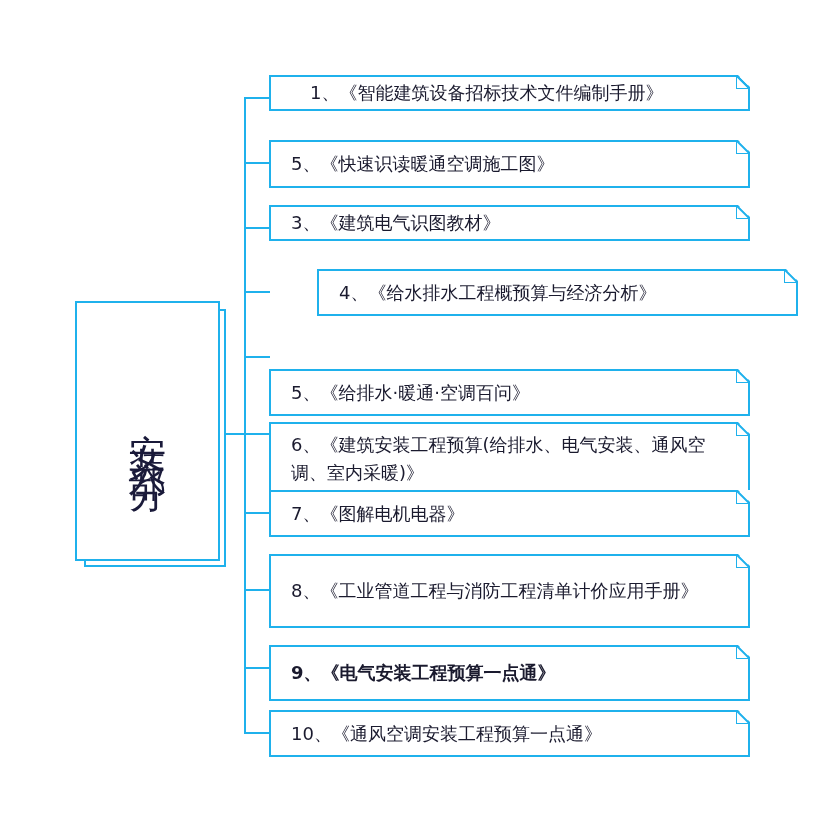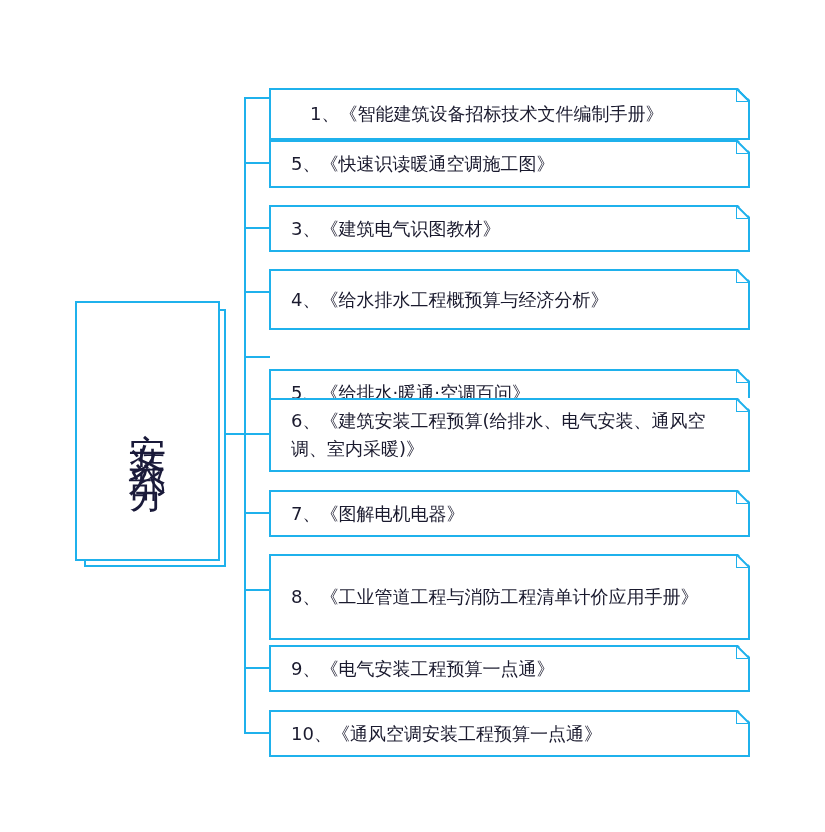--- a/index.html
+++ b/index.html
@@ -34,87 +34,87 @@
 <div class="line" style="left:244px; top:162px; width:26px; height:2px;"></div>
 <div class="line" style="left:244px; top:227px; width:26px; height:2px;"></div>
 <div class="line" style="left:244px; top:291px; width:26px; height:2px;"></div>
 <div class="line" style="left:244px; top:356px; width:26px; height:2px;"></div>
 <div class="line" style="left:244px; top:433px; width:26px; height:2px;"></div>
 <div class="line" style="left:244px; top:512px; width:26px; height:2px;"></div>
 <div class="line" style="left:244px; top:589px; width:26px; height:2px;"></div>
 <div class="line" style="left:244px; top:667px; width:26px; height:2px;"></div>
 <div class="line" style="left:244px; top:732px; width:26px; height:2px;"></div>
 
-<div class="item" style="top:88px; height:52px;padding-left:39px;">
+<div class="item" style="top:75px; height:36px;padding-left:39px;">
   <svg class="fold" viewBox="0 0 14 14">
       <polygon points="0,0 14,14 0,14" fill="#ffffff"></polygon>
       <polygon points="0,0 0,14 14,14" fill="none" stroke="#1fb1ec" stroke-width="2"></polygon>
       <rect x="0" y="0" width="14" height="0" fill="none"></rect>
       <line x1="0" y1="0" x2="14" y2="14" stroke="#1fb1ec" stroke-width="2"></line>
       <polygon points="1,-1 15,-1 15,13" fill="#ffffff"></polygon>
     </svg>
   <span class="item-text">1、《智能建筑设备招标技术文件编制手册》</span>
 </div>
 <div class="item" style="top:140px; height:48px;">
   <svg class="fold" viewBox="0 0 14 14">
       <line x1="0" y1="0" x2="14" y2="14" stroke="#1fb1ec" stroke-width="2"></line>
       <polyline points="0,0 0,14 14,14" fill="none" stroke="#1fb1ec" stroke-width="2"></polyline>
       <polygon points="1,-1 15,-1 15,13" fill="#ffffff"></polygon>
     </svg>
   <span class="item-text">5、《快速识读暖通空调施工图》</span>
 </div>
-<div class="item" style="top:205px; height:47px;text-align:center;">
+<div class="item" style="top:205px; height:36px;text-align:center;">
   <svg class="fold" viewBox="0 0 14 14">
       <line x1="0" y1="0" x2="14" y2="14" stroke="#1fb1ec" stroke-width="2"></line>
       <polyline points="0,0 0,14 14,14" fill="none" stroke="#1fb1ec" stroke-width="2"></polyline>
       <polygon points="1,-1 15,-1 15,13" fill="#ffffff"></polygon>
     </svg>
   <span class="item-text">3、《建筑电气识图教材》</span>
 </div>
-<div class="item" style="top:269px; height:61px;">
+<div class="item" style="top:269px; height:47px;margin-left:48px;">
   <svg class="fold" viewBox="0 0 14 14">
       <line x1="0" y1="0" x2="14" y2="14" stroke="#1fb1ec" stroke-width="2"></line>
       <polyline points="0,0 0,14 14,14" fill="none" stroke="#1fb1ec" stroke-width="2"></polyline>
       <polygon points="1,-1 15,-1 15,13" fill="#ffffff"></polygon>
     </svg>
   <span class="item-text">4、《给水排水工程概预算与经济分析》</span>
 </div>
 <div class="item" style="top:334px; height:47px;margin-top:35px;">
   <svg class="fold" viewBox="0 0 14 14">
       <line x1="0" y1="0" x2="14" y2="14" stroke="#1fb1ec" stroke-width="2"></line>
       <polyline points="0,0 0,14 14,14" fill="none" stroke="#1fb1ec" stroke-width="2"></polyline>
       <polygon points="1,-1 15,-1 15,13" fill="#ffffff"></polygon>
     </svg>
   <span class="item-text">5、《给排水·暖通·空调百问》</span>
 </div>
-<div class="item" style="top:398px; height:74px;">
+<div class="item" style="top:422px; height:74px;">
   <svg class="fold" viewBox="0 0 14 14">
       <line x1="0" y1="0" x2="14" y2="14" stroke="#1fb1ec" stroke-width="2"></line>
       <polyline points="0,0 0,14 14,14" fill="none" stroke="#1fb1ec" stroke-width="2"></polyline>
       <polygon points="1,-1 15,-1 15,13" fill="#ffffff"></polygon>
     </svg>
   <span class="item-text">6、《建筑安装工程预算(给排水、电气安装、通风空调、室内采暖)》</span>
 </div>
 <div class="item" style="top:490px; height:47px;align-items:center;">
   <svg class="fold" viewBox="0 0 14 14">
       <line x1="0" y1="0" x2="14" y2="14" stroke="#1fb1ec" stroke-width="2"></line>
       <polyline points="0,0 0,14 14,14" fill="none" stroke="#1fb1ec" stroke-width="2"></polyline>
       <polygon points="1,-1 15,-1 15,13" fill="#ffffff"></polygon>
     </svg>
   <span class="item-text">7、《图解电机电器》</span>
 </div>
-<div class="item" style="top:554px; height:86px;">
+<div class="item" style="top:554px; height:74px;">
   <svg class="fold" viewBox="0 0 14 14">
       <line x1="0" y1="0" x2="14" y2="14" stroke="#1fb1ec" stroke-width="2"></line>
       <polyline points="0,0 0,14 14,14" fill="none" stroke="#1fb1ec" stroke-width="2"></polyline>
       <polygon points="1,-1 15,-1 15,13" fill="#ffffff"></polygon>
     </svg>
   <span class="item-text">8、《工业管道工程与消防工程清单计价应用手册》</span>
 </div>
-<div class="item" style="top:645px; height:47px;">
+<div class="item" style="top:645px; height:56px;font-weight:bold;">
   <svg class="fold" viewBox="0 0 14 14">
       <line x1="0" y1="0" x2="14" y2="14" stroke="#1fb1ec" stroke-width="2"></line>
       <polyline points="0,0 0,14 14,14" fill="none" stroke="#1fb1ec" stroke-width="2"></polyline>
       <polygon points="1,-1 15,-1 15,13" fill="#ffffff"></polygon>
     </svg>
   <span class="item-text">9、《电气安装工程预算一点通》</span>
 </div>
 <div class="item" style="top:710px; height:47px;">
   <svg class="fold" viewBox="0 0 14 14">
       <line x1="0" y1="0" x2="14" y2="14" stroke="#1fb1ec" stroke-width="2"></line>

